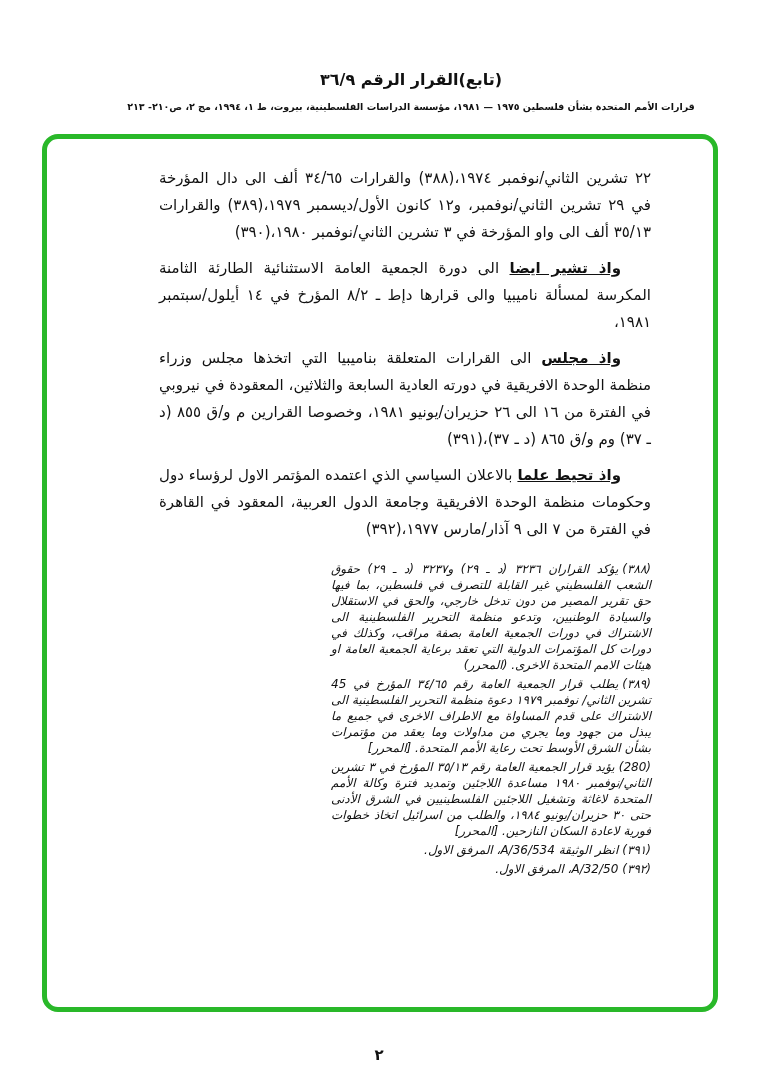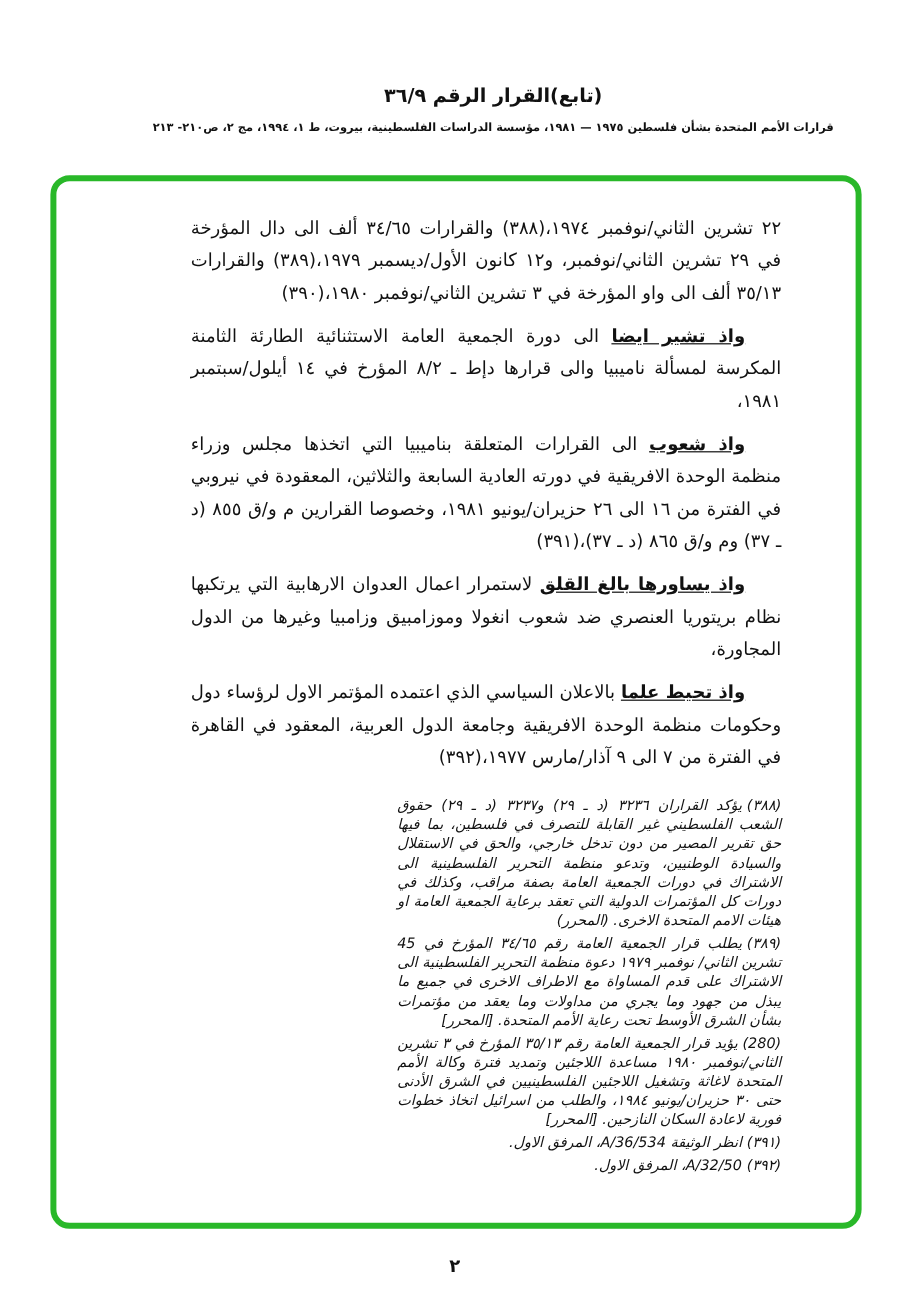--- a/index.html
+++ b/index.html
@@ -35,21 +35,21 @@
     margin-top: 12px;
     font-size: 9.5px;
     font-weight: bold;
     white-space: nowrap;
   }
 
   
   .green-box {
     position: absolute;
     left: 42px;
-    top: 146px;
+    top: 134px;
     width: 676px;
     height: 878px;
     box-sizing: border-box;
     border: 5px solid #29b829;
     border-radius: 16px;
     background: #ffffff;
   }
   .box-inner {
     box-sizing: border-box;
     width: 100%;
@@ -109,22 +109,21 @@
   <div class="doc-title">(تابع)القرار الرقم ٣٦/٩</div>
   <div class="doc-source">قرارات الأمم المتحدة بشأن فلسطين ١٩٧٥ — ١٩٨١، مؤسسة الدراسات الفلسطينية، بيروت، ط ١، ١٩٩٤، مج ٢، ص٢١٠- ٢١٣</div>
 </div>
 
 <div class="green-box">
   <div class="box-inner">
 
     <div class="body-text">
       <p><span class="lead"></span><span>٢٢ تشرين الثاني/نوفمبر ١٩٧٤،(٣٨٨) والقرارات ٣٤/٦٥ ألف الى دال المؤرخة في ٢٩ تشرين الثاني/نوفمبر، و١٢ كانون الأول/ديسمبر ١٩٧٩،(٣٨٩) والقرارات ٣٥/١٣ ألف الى واو المؤرخة في ٣ تشرين الثاني/نوفمبر ١٩٨٠،(٣٩٠)</span></p>
       <p class="indented"><span class="lead">واذ تشير ايضا</span><span> الى دورة الجمعية العامة الاستثنائية الطارئة الثامنة المكرسة لمسألة ناميبيا والى قرارها دإط ـ ٨/٢ المؤرخ في ١٤ أيلول/سبتمبر ١٩٨١،</span></p>
-      <p class="indented"><span class="lead">واذ شعوب</span><span> الى القرارات المتعلقة بناميبيا التي اتخذها مجلس وزراء منظمة الوحدة الافريقية في دورته العادية السابعة والثلاثين، المعقودة في نيروبي في الفترة من ١٦ الى ٢٦ حزيران/يونيو ١٩٨١، وخصوصا القرارين م و/ق ٨٥٥ (د ـ ٣٧) وم و/ق ٨٦٥ (د ـ ٣٧)،(٣٩١)</span></p>
-      <p class="indented"><span class="lead">واذ يساورها بالغ القلق</span><span> لاستمرار اعمال العدوان الارهابية التي يرتكبها نظام بريتوريا العنصري ضد شعوب انغولا وموزامبيق وزامبيا وغيرها من الدول المجاورة،</span></p>
+      <p class="indented"><span class="lead">واذ مجلس</span><span> الى القرارات المتعلقة بناميبيا التي اتخذها مجلس وزراء منظمة الوحدة الافريقية في دورته العادية السابعة والثلاثين، المعقودة في نيروبي في الفترة من ١٦ الى ٢٦ حزيران/يونيو ١٩٨١، وخصوصا القرارين م و/ق ٨٥٥ (د ـ ٣٧) وم و/ق ٨٦٥ (د ـ ٣٧)،(٣٩١)</span></p>
       <p class="indented"><span class="lead">واذ تحيط علما</span><span> بالاعلان السياسي الذي اعتمده المؤتمر الاول لرؤساء دول وحكومات منظمة الوحدة الافريقية وجامعة الدول العربية، المعقود في القاهرة في الفترة من ٧ الى ٩ آذار/مارس ١٩٧٧،(٣٩٢)</span></p>
     </div>
 
     <div class="footnotes">
       <p><span class="fn-num">(٣٨٨)</span><span>يؤكد القراران ٣٢٣٦ (د ـ ٢٩) و٣٢٣٧ (د ـ ٢٩) حقوق الشعب الفلسطيني غير القابلة للتصرف في فلسطين، بما فيها حق تقرير المصير من دون تدخل خارجي، والحق في الاستقلال والسيادة الوطنيين، وتدعو منظمة التحرير الفلسطينية الى الاشتراك في دورات الجمعية العامة بصفة مراقب، وكذلك في دورات كل المؤتمرات الدولية التي تعقد برعاية الجمعية العامة او هيئات الامم المتحدة الاخرى. (المحرر)</span></p>
       <p><span class="fn-num">(٣٨٩)</span><span>يطلب قرار الجمعية العامة رقم ٣٤/٦٥ المؤرخ في 45 تشرين الثاني/ نوفمبر ١٩٧٩ دعوة منظمة التحرير الفلسطينية الى الاشتراك على قدم المساواة مع الاطراف الاخرى في جميع ما يبذل من جهود وما يجري من مداولات وما يعقد من مؤتمرات بشأن الشرق الأوسط تحت رعاية الأمم المتحدة. [المحرر]</span></p>
       <p><span class="fn-num">(280)</span><span>يؤيد قرار الجمعية العامة رقم ٣٥/١٣ المؤرخ في ٣ تشرين الثاني/نوفمبر ١٩٨٠ مساعدة اللاجئين وتمديد فترة وكالة الأمم المتحدة لاغاثة وتشغيل اللاجئين الفلسطينيين في الشرق الأدنى حتى ٣٠ حزيران/يونيو ١٩٨٤، والطلب من اسرائيل اتخاذ خطوات فورية لاعادة السكان النازحين. [المحرر]</span></p>
       <p><span class="fn-num">(٣٩١)</span><span>انظر الوثيقة A/36/534، المرفق الاول.</span></p>
       <p><span class="fn-num">(٣٩٢)</span><span>A/32/50، المرفق الاول.</span></p>
     </div>

